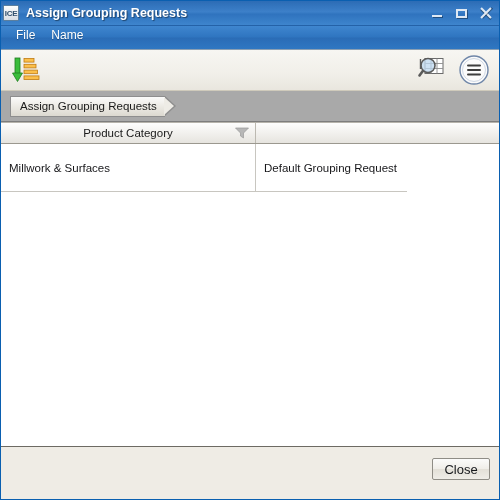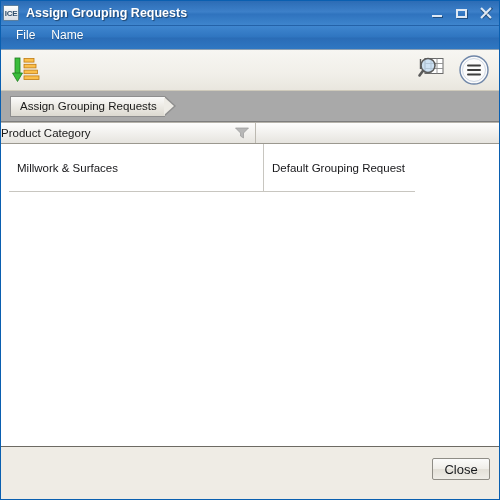--- a/index.html
+++ b/index.html
@@ -210,31 +210,31 @@
   .th {
     position: relative;
     display: flex;
     align-items: center;
     font-size: 11.5px;
     color: #1a1a1a;
     box-sizing: border-box;
     cursor: default;
     overflow: hidden;
   }
-  .th.c1 { width: 255px; border-right: 1px solid #bcb9b1; }
+  .th.c1 { width: 255px; justify-content: center; border-right: 1px solid #bcb9b1; }
   .th.c2 { flex: 1; justify-content: flex-start; padding-left: 8px; }
   .funnel {
     position: absolute;
     width: 14px; height: 12px;
     cursor: default;
   }
   .th.c1 .funnel { right: 6px; top: 4px; }
   .th.c2 .funnel { left: 136px; top: 4px; }
 
-  .tbody { flex: 1 1 auto; position: relative; padding-left: 8px; }
+  .tbody { flex: 1 1 auto; position: relative; }
   .row {
     display: flex;
     height: 48px;
     border-bottom: 1px solid #c8c6c0;
     width: 406px;
     box-sizing: border-box;
   }
   .td {
     display: flex;
     align-items: center;

